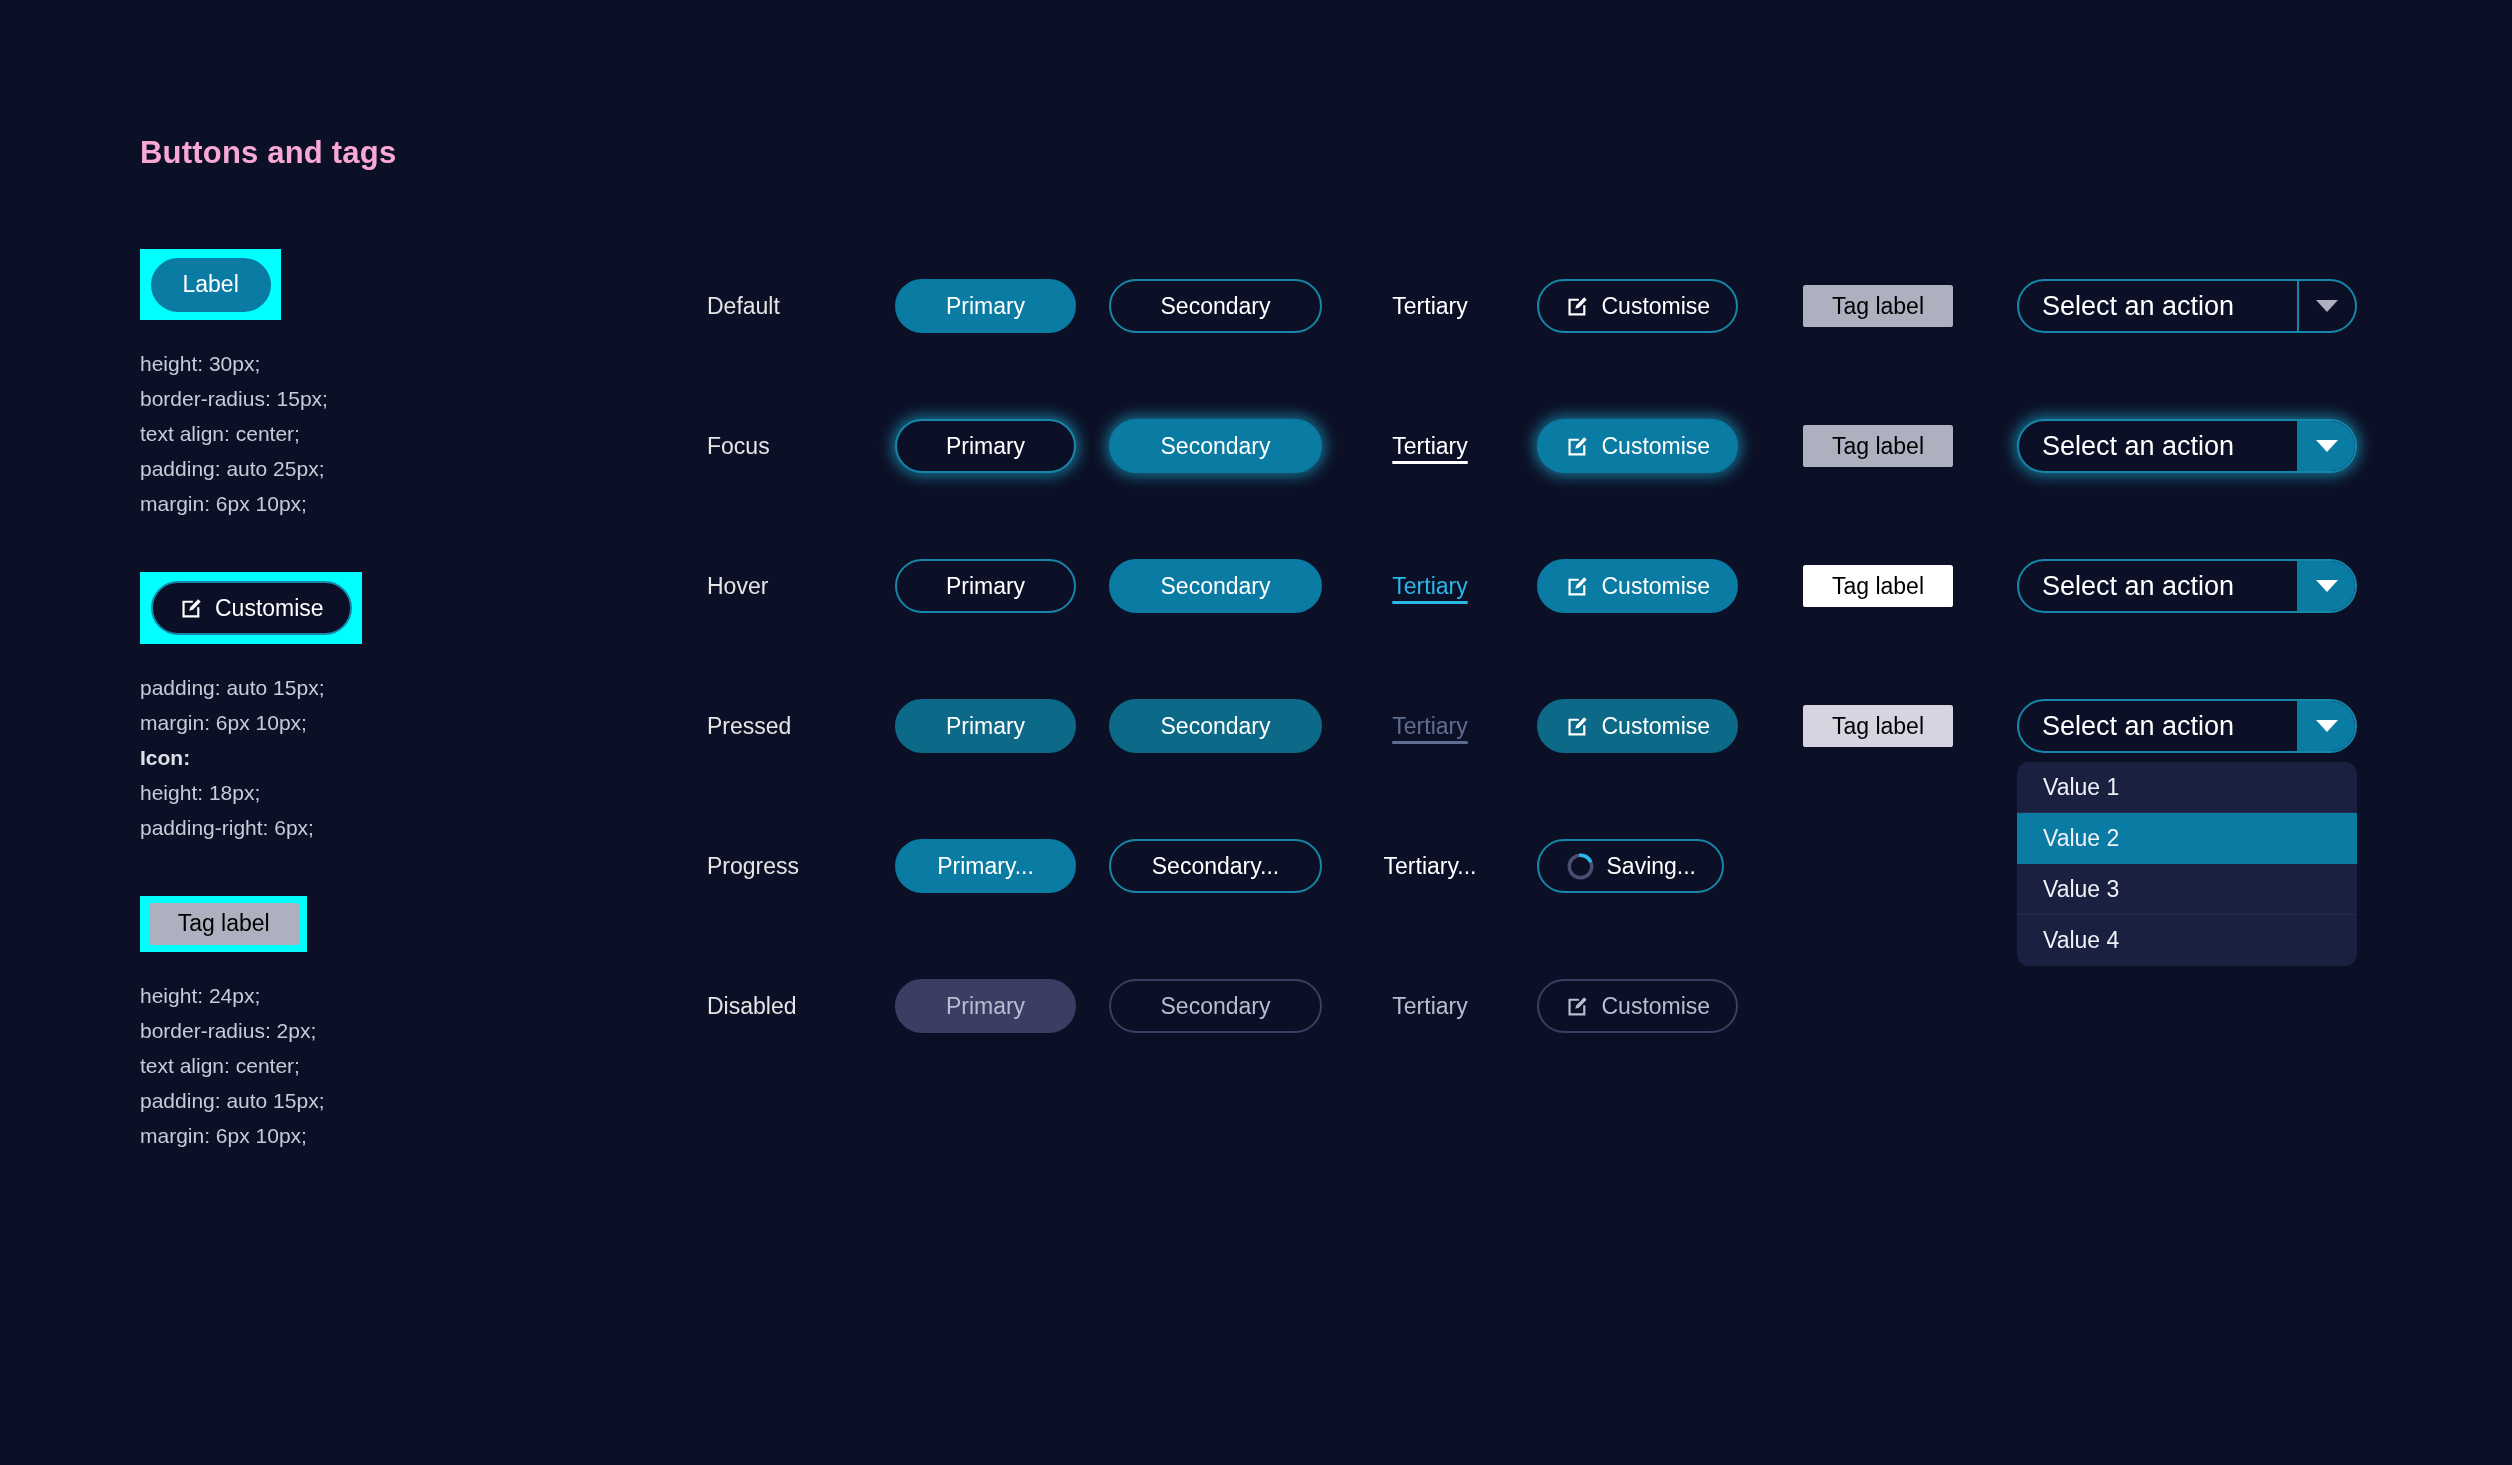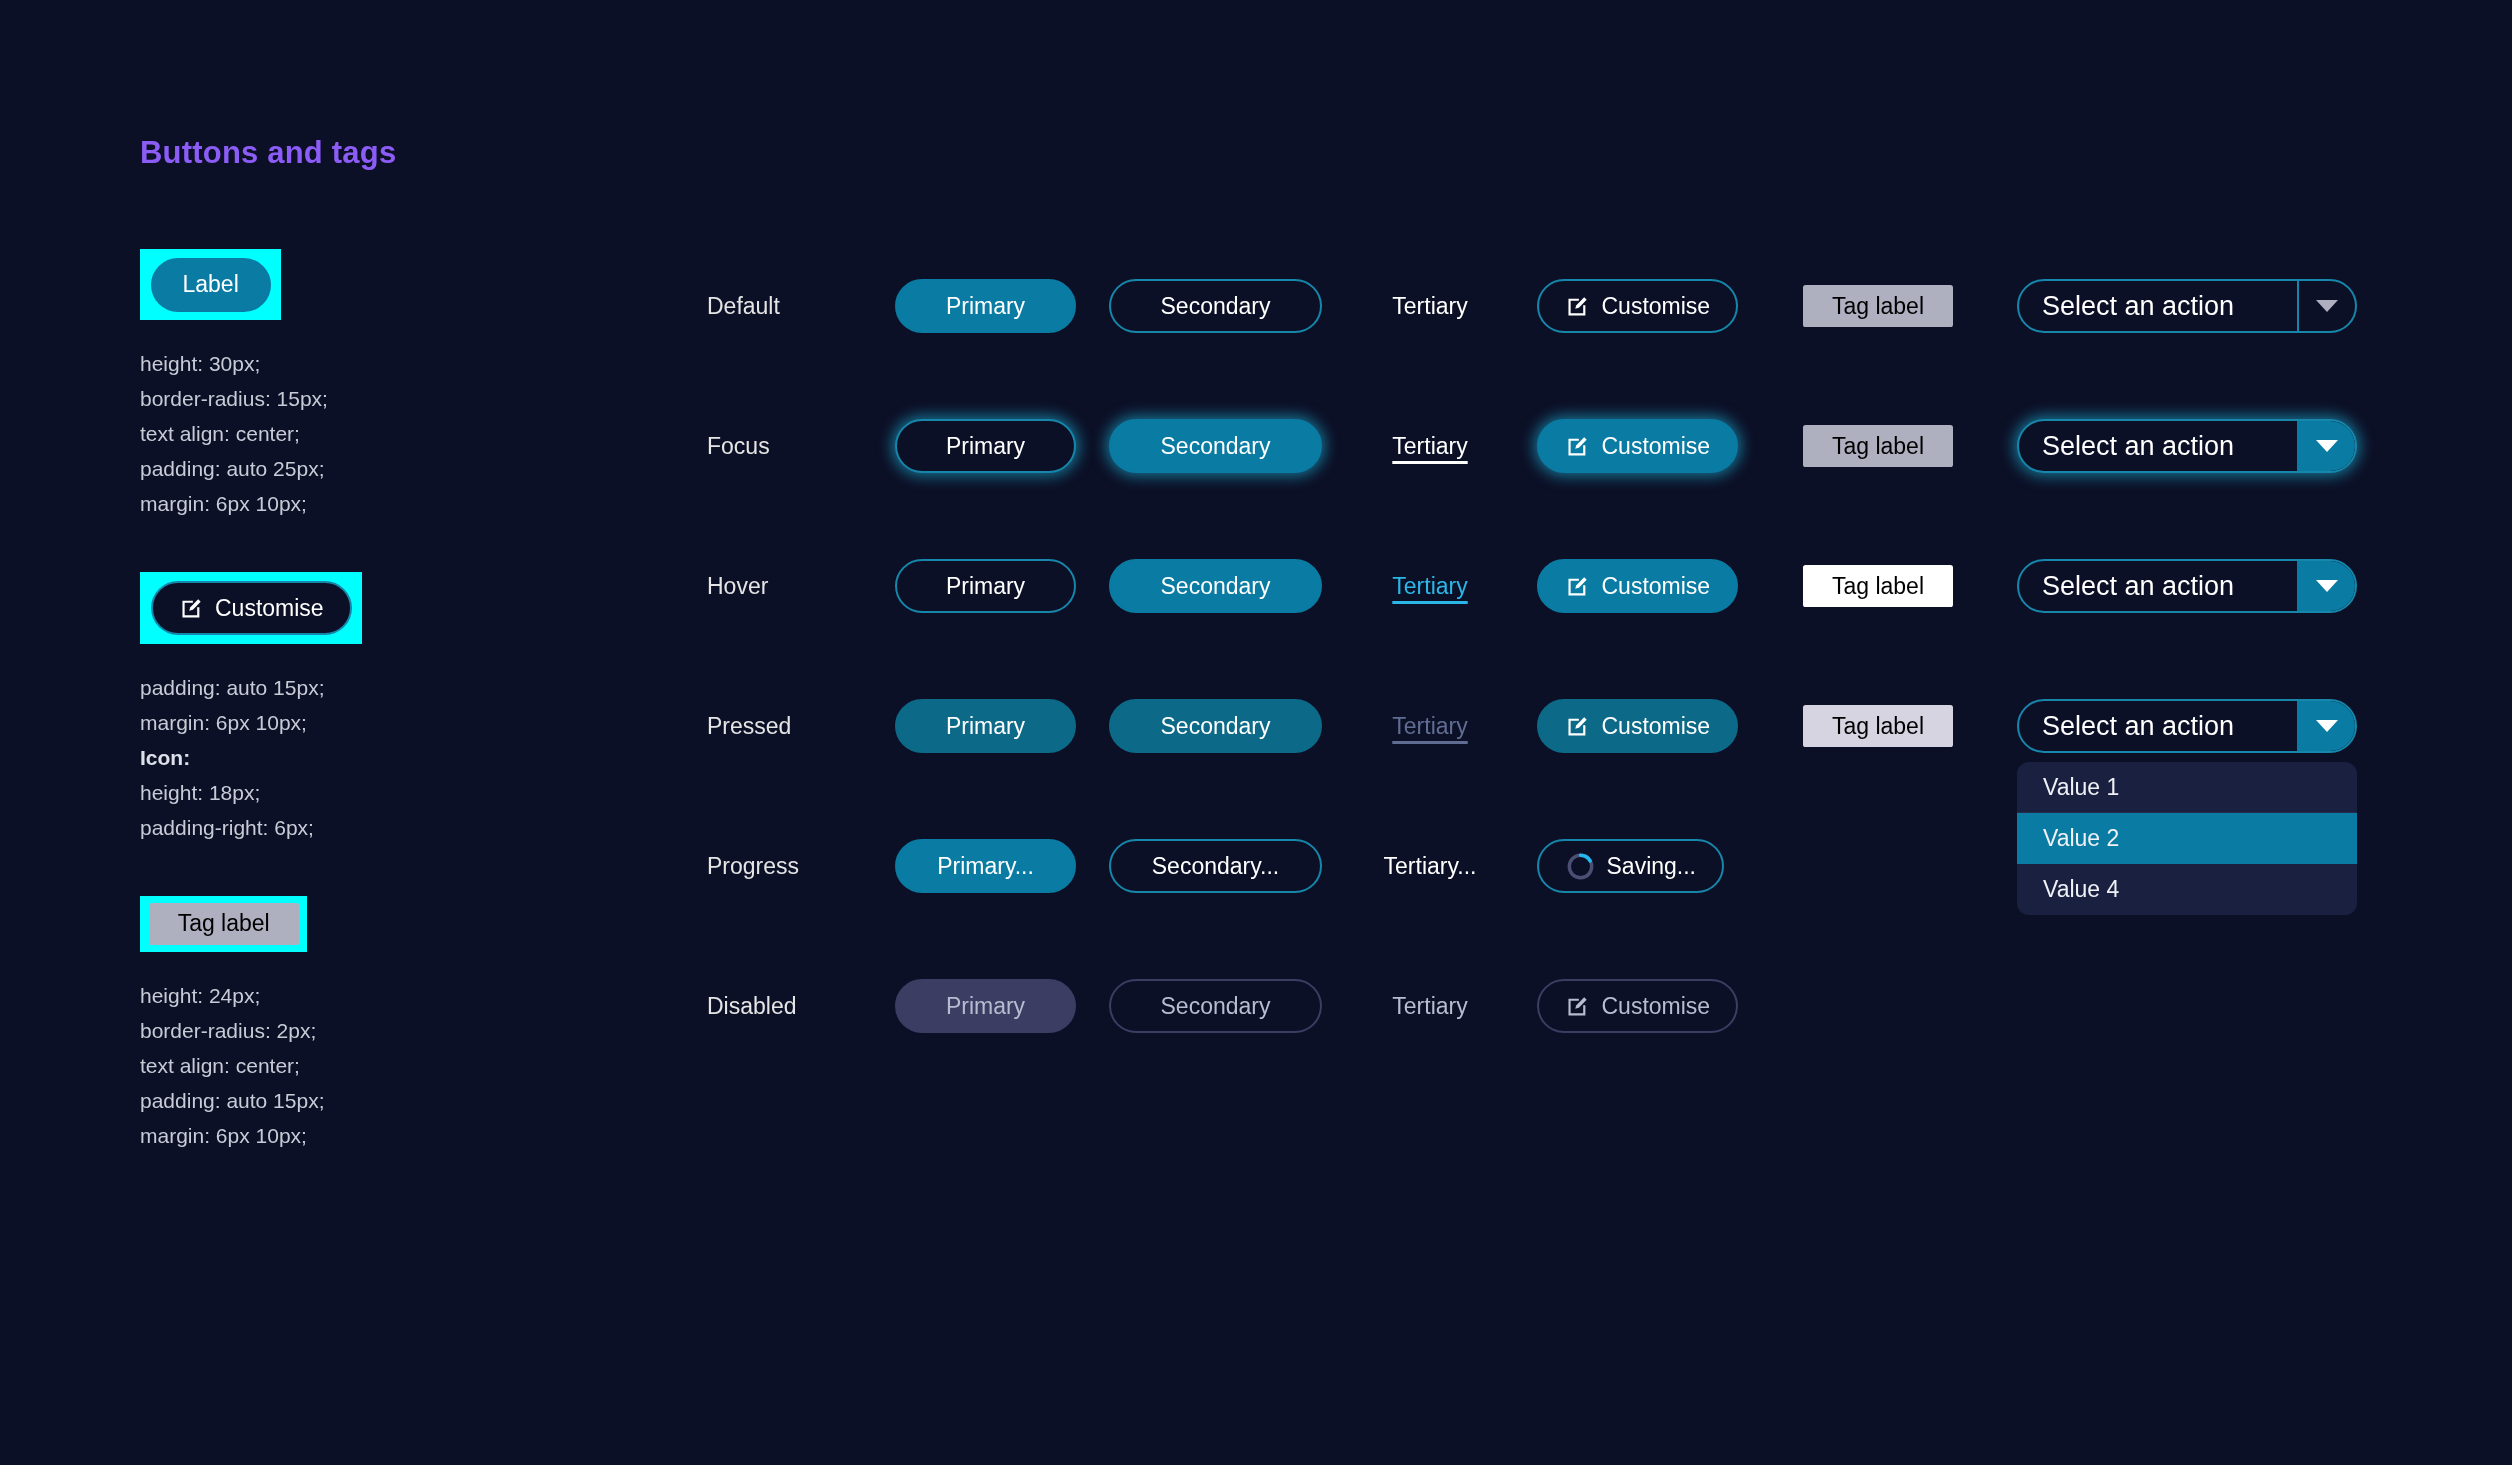--- a/index.html
+++ b/index.html
@@ -19,21 +19,21 @@
     background: #0c1026;
   }
 
   
   .page-title {
     position: absolute;
     left: 140px;
     top: 135px;
     font-size: 31px;
     font-weight: bold;
-    color: #8b5cf6;
+    color: #f9a8d4;
     letter-spacing: 0.2px;
   }
 
   
   .spec-col {
     position: absolute;
     left: 140px;
     top: 249px;
     width: 488px;
   }
@@ -438,20 +438,21 @@
       <div class="c-sel">
         <div class="select">
           <div class="select-label">Select an action</div>
           <div class="select-arrow filled">
             <span class="caret"></span>
           </div>
         </div>
         <div class="menu">
           <div class="menu-item">Value 1</div>
           <div class="menu-item sel">Value 2</div>
+          <div class="menu-item">Value 3</div>
           <div class="menu-item">Value 4</div>
         </div>
       </div>
     </div>
 
     <div class="row">
       <div class="c-state">Progress</div>
       <div class="c-prim">
         <div class="btn fill-teal p-prim">
           <span>Primary...</span>

